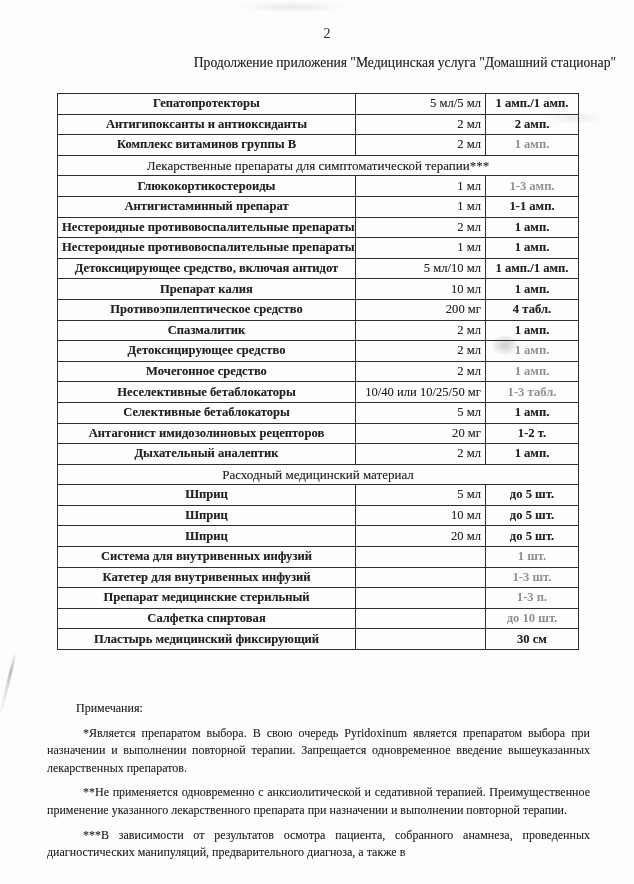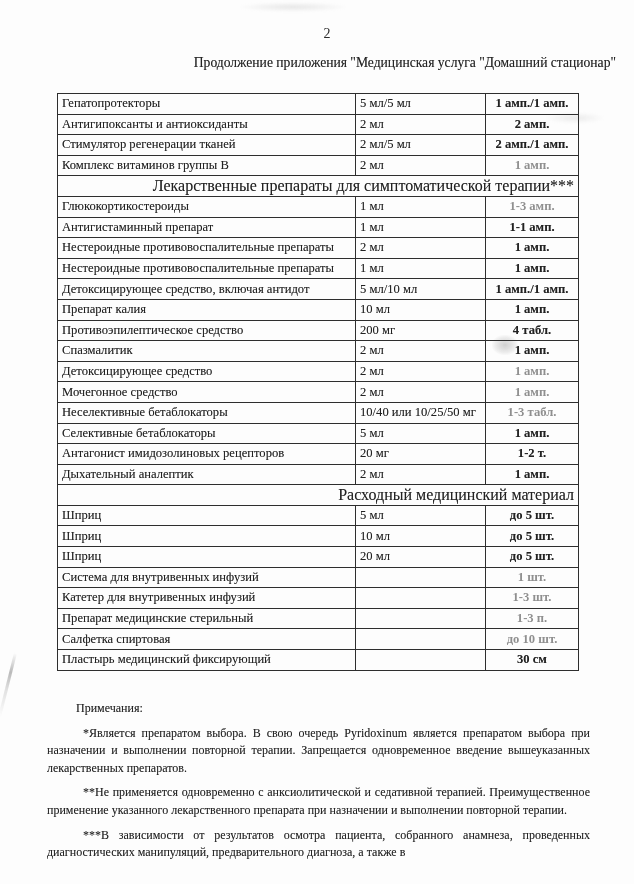--- a/index.html
+++ b/index.html
@@ -32,24 +32,24 @@
   }
   table.med-table td{
     border:1px solid #2e2e2e;
     height:19.6px;
     padding:0 4px;
     vertical-align:middle;
     line-height:1.05;
     overflow:hidden;
     white-space:nowrap;
   }
-  td.c-name{text-align:left;padding-left:6px;}
-  td.c-dose{text-align:left;}
+  td.c-name{text-align:center;padding-left:6px;font-weight:bold;}
+  td.c-dose{text-align:right;}
   td.c-amount{text-align:center;font-weight:bold;}
-  td.section-cell{text-align:right;font-size:16px;}
+  td.section-cell{text-align:center;font-size:13px;}
   td .faded{color:#8f8f8f;text-shadow:none;}
   .notes{
     position:absolute;top:700px;left:40px;width:557px;
     font-size:12px;line-height:17.6px;color:#242424;
     text-shadow:0 0 .4px rgba(0,0,0,.3);
   }
   .notes-title{text-indent:36px;margin:0 0 1px 0;}
   .notes p{
     margin:7px;text-align:justify;text-indent:36px;
   }
@@ -100,25 +100,20 @@
           <td class="c-name">Гепатопротекторы</td>
           <td class="c-dose">5 мл/5 мл</td>
           <td class="c-amount"><span>1 амп./1 амп.</span></td>
         </tr>
         <tr>
           <td class="c-name">Антигипоксанты и антиоксиданты</td>
           <td class="c-dose">2 мл</td>
           <td class="c-amount"><span>2 амп.</span></td>
         </tr>
         <tr>
-          <td class="c-name">Стимулятор регенерации тканей</td>
-          <td class="c-dose">2 мл/5 мл</td>
-          <td class="c-amount"><span>2 амп./1 амп.</span></td>
-        </tr>
-        <tr>
           <td class="c-name">Комплекс витаминов группы В</td>
           <td class="c-dose">2 мл</td>
           <td class="c-amount"><span class="faded">1 амп.</span></td>
         </tr>
         <tr>
           <td colspan="3" class="section-cell">Лекарственные препараты для симптоматической терапии***</td>
         </tr>
         <tr>
           <td class="c-name">Глюкокортикостероиды</td>
           <td class="c-dose">1 мл</td>

